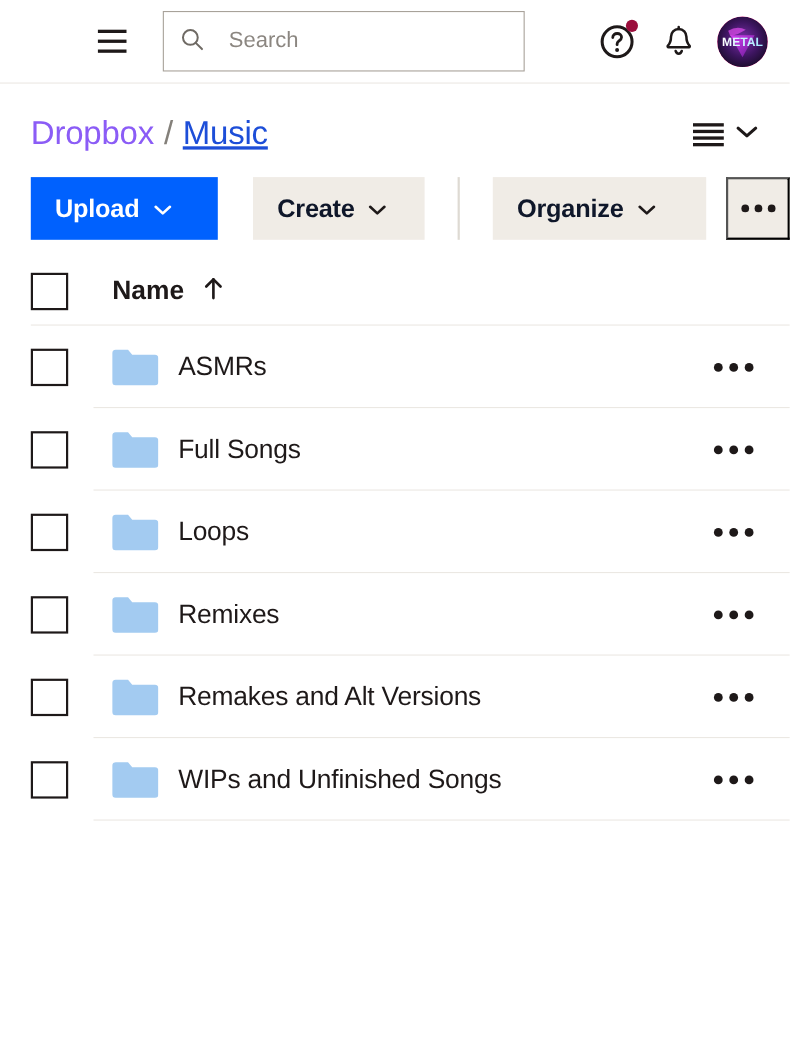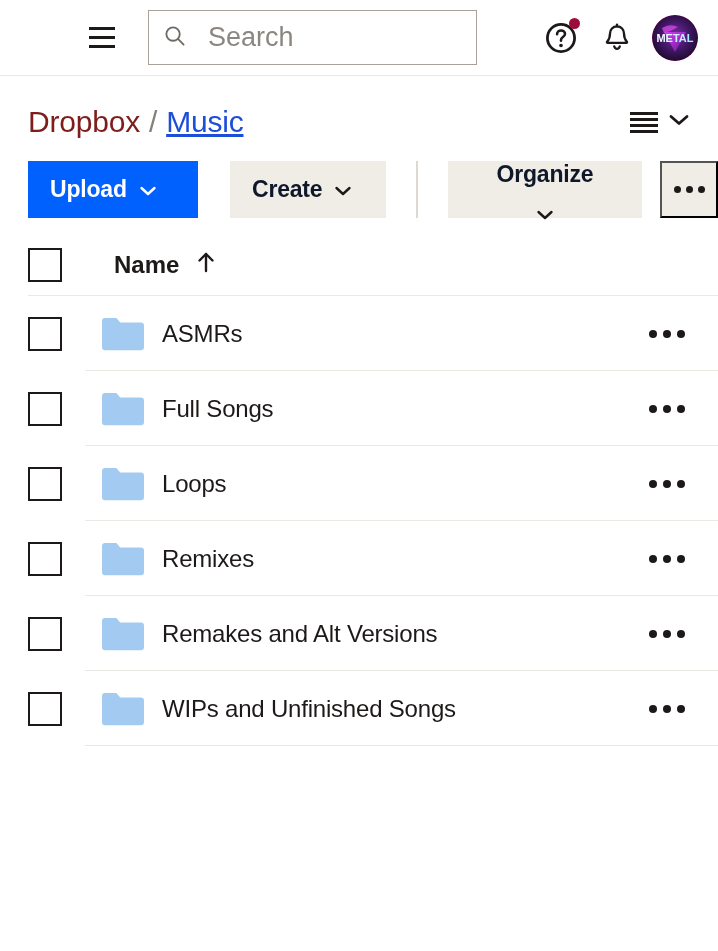--- a/index.html
+++ b/index.html
@@ -63,21 +63,21 @@
     border: 1px solid #a8a29a;
     display: flex;
     align-items: center;
     padding: 0 14px;
     background: #fff;
   }
   .search-input {
     border: none;
     outline: none;
     font-family: "Liberation Sans", sans-serif;
-    font-size: 27px;
+    font-size: 20px;
     color: #7f1d1d;
     background: transparent;
     width: 100%;
     margin-left: 22px;
   }
   .search-input::placeholder { color: #8b8680; }
 
   .topbar-right {
     margin-left: auto;
     display: flex;
@@ -108,21 +108,21 @@
   .crumb-row {
     display: flex;
     align-items: center;
     padding: 28px 28px 0 28px;
     height: 64px;
   }
   .crumb {
     font-size: 30px;
     letter-spacing: -0.2px;
   }
-  .crumb-root { color: #7f1d1d; cursor: pointer; text-align: center; }
+  .crumb-root { color: #8b5cf6; cursor: pointer; text-align: center; }
   .crumb-sep { color: #84807a; margin: 0 9px; }
   .crumb-current { color: #1d4ed8; cursor: default; text-decoration: underline; }
 
   .view-toggle {
     margin-left: auto;
     display: flex;
     align-items: center;
     gap: 10px;
     cursor: pointer;
   }
@@ -149,21 +149,21 @@
     align-items: center;
     justify-content: flex-start;
     gap: 12px;
     cursor: pointer;
     padding: 0 22px;
     letter-spacing: -0.2px;
   }
   .btn-primary { background: #0061fe; color: #ffffff; width: 170px; }
   .btn-sub { background: #f0ece6; color: #0f172a; }
   .btn-create { width: 156px; margin-left: 32px; }
-  .btn-organize { width: 194px; flex-direction: column; }
+  .btn-organize { width: 194px; }
   .btn-more {
     background: #f0ece6;
     width: 58px; height: 57px;
     margin-left: 18px;
     padding: 0;
     display: flex; align-items: center; justify-content: center;
   }
   .vdiv {
     width: 2px;
     height: 57px;
@@ -190,21 +190,21 @@
 
   .cb {
     width: 34px; height: 34px;
     border: 2px solid #1e1919;
     background: #fff;
     flex: none;
     cursor: pointer;
   }
 
   .hdr-name {
-    margin-left: 52px;
+    margin-left: 40px;
     font-size: 24px;
     font-weight: bold;
     color: #1e1919;
     display: flex;
     align-items: center;
     gap: 16px;
     cursor: pointer;
   }
 
   .divider {

